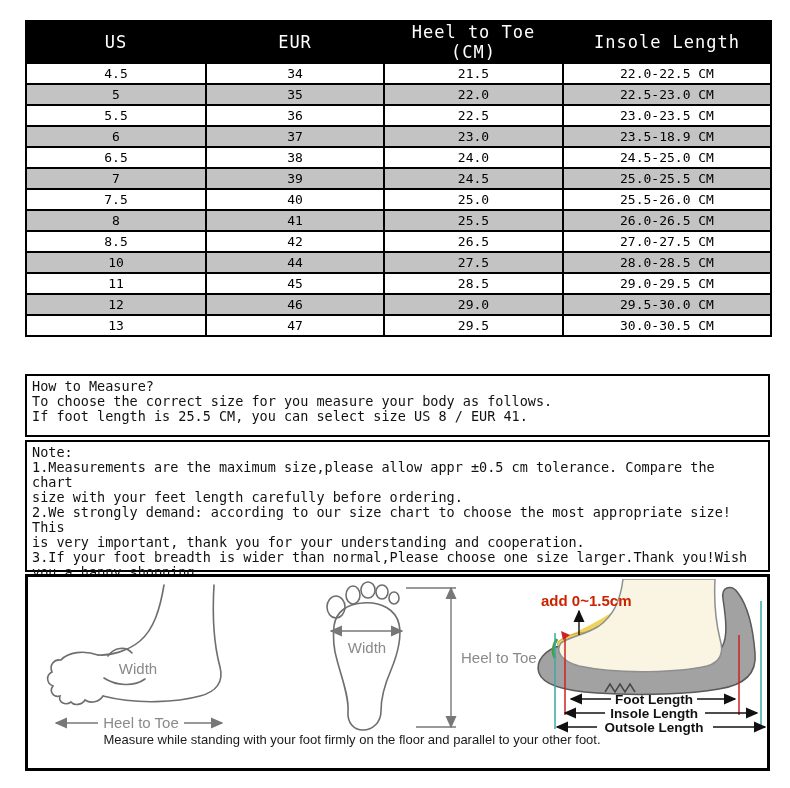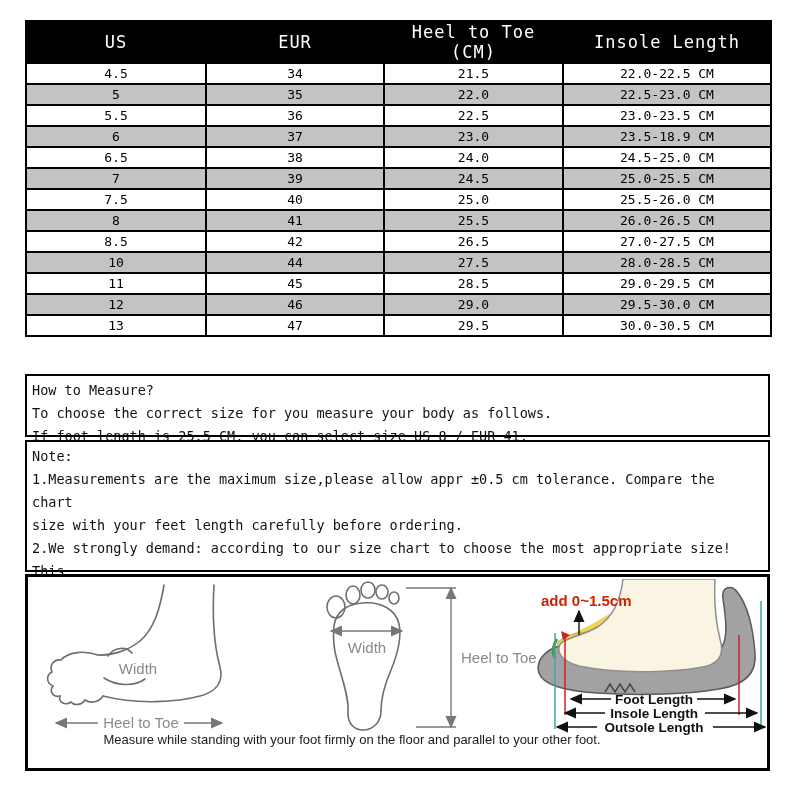--- a/index.html
+++ b/index.html
@@ -22,21 +22,21 @@
   }
   table.size-table td { font-size:13px; height:19px; background:#fff; }
   table.size-table tbody tr:nth-child(even) td { background:#c3c3c3; }
 
   
   .box { position:absolute; left:25px; width:741px; border:2px solid #000; background:#fff; box-sizing:content-box; }
   .measure-box { top:374px; height:59px; }
   .note-box    { top:440px; height:128px; }
   .diagram-box { top:574px; height:191px; border-width:3px; width:739px; }
   .mono-text {
-    white-space:pre-line; font-size:13.5px; line-height:23px;
+    white-space:pre-line; font-size:13.5px; line-height:15px;
     padding:3px 5px; font-family:"DejaVu Sans Mono", monospace; color:#111;
   }
 
   
   .svg-abs { position:absolute; }
   .svg-side { left:18px; top:6px; }
   .svg-sole { left:292px; top:4px; }
   .svg-shoe { left:493px; top:2px; }
   .caption {
     position:absolute; left:24px; top:155px; width:600px;

